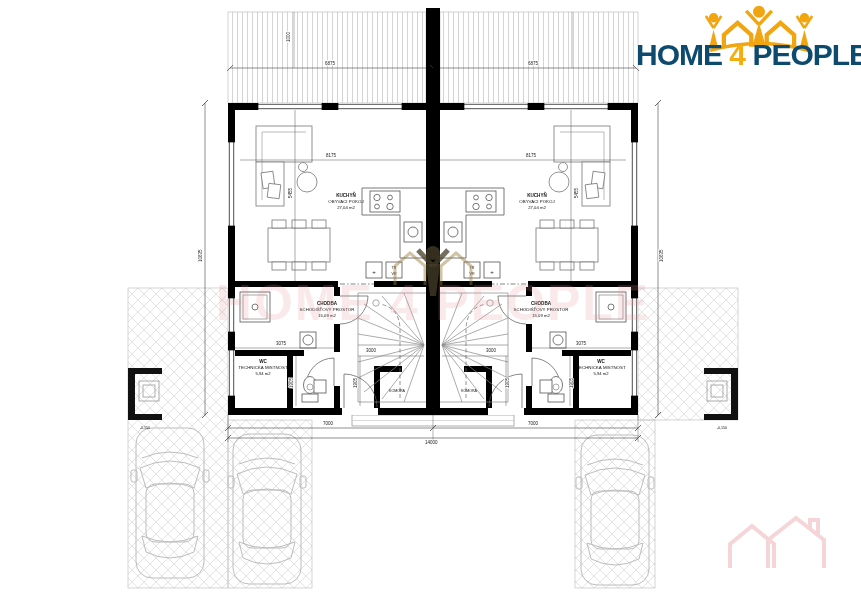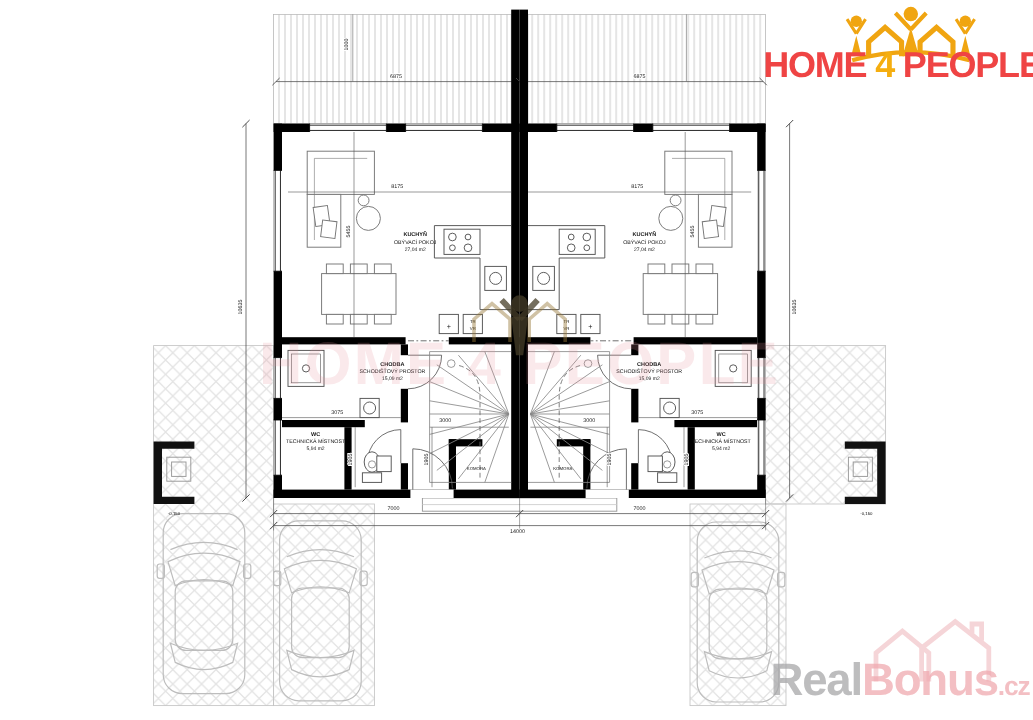--- a/index.html
+++ b/index.html
@@ -1,21 +1,21 @@
 <!DOCTYPE html>
 <html><head>
 <meta charset="utf-8">
 <style>
   html,body{margin:0;padding:0;background:#fff;width:861px;height:600px;overflow:hidden;
             font-family:"Liberation Sans", sans-serif;}
   .stage{position:relative;width:861px;height:600px;background:#fff;}
   svg{position:absolute;left:0;top:0;}
   .brand{position:absolute;left:636px;top:38px;width:222px;font-weight:800;font-size:30px;
          letter-spacing:-1px;white-space:nowrap;}
-  .brand .red{color:#ef4444;}
+  .brand .red{color:#0c4a6e;}
   .brand .gold{color:#f5ae10;}
   .brand-icon{position:absolute;left:694px;top:4px;}
   .rb{position:absolute;left:642px;top:546px;font-weight:bold;font-size:38px;white-space:nowrap;
       opacity:.75;letter-spacing:-1px;}
   .rb .gray{color:#a7a7a9;}
   .rb .pink{color:#f0aab0;}
   .rb .cz{font-size:22px;color:#f0aab0;}
   .rb-icon{position:absolute;left:712px;top:514px;opacity:.45;}
   text{font-family:"Liberation Sans", sans-serif;}
   .dim{font-size:4.5px;fill:#222;paint-order:stroke;stroke:#fff;stroke-width:1.6px;}
@@ -296,15 +296,14 @@
 </svg>
 <div class="brand"><span class="red">HOME</span> <span class="gold">4</span> <span class="red">PEOPLE</span></div>
 
 <svg class="rb-icon" width="150" height="56" viewBox="0 0 150 56">
   <g stroke="#eba3a9" stroke-width="4" fill="none">
     <path d="M18,54 V30 L40,12 L62,30 V54"></path>
     <path d="M56,54 V26 L84,4 L112,26 V54"></path>
     <path d="M98,14 V6 H106 V20"></path>
   </g>
 </svg>
-<div class="rb"><span class="gray">Real</span><span class="pink">Bonus</span><span class="cz">.cz</span></div>
 
 </div>
 
 </body></html>

